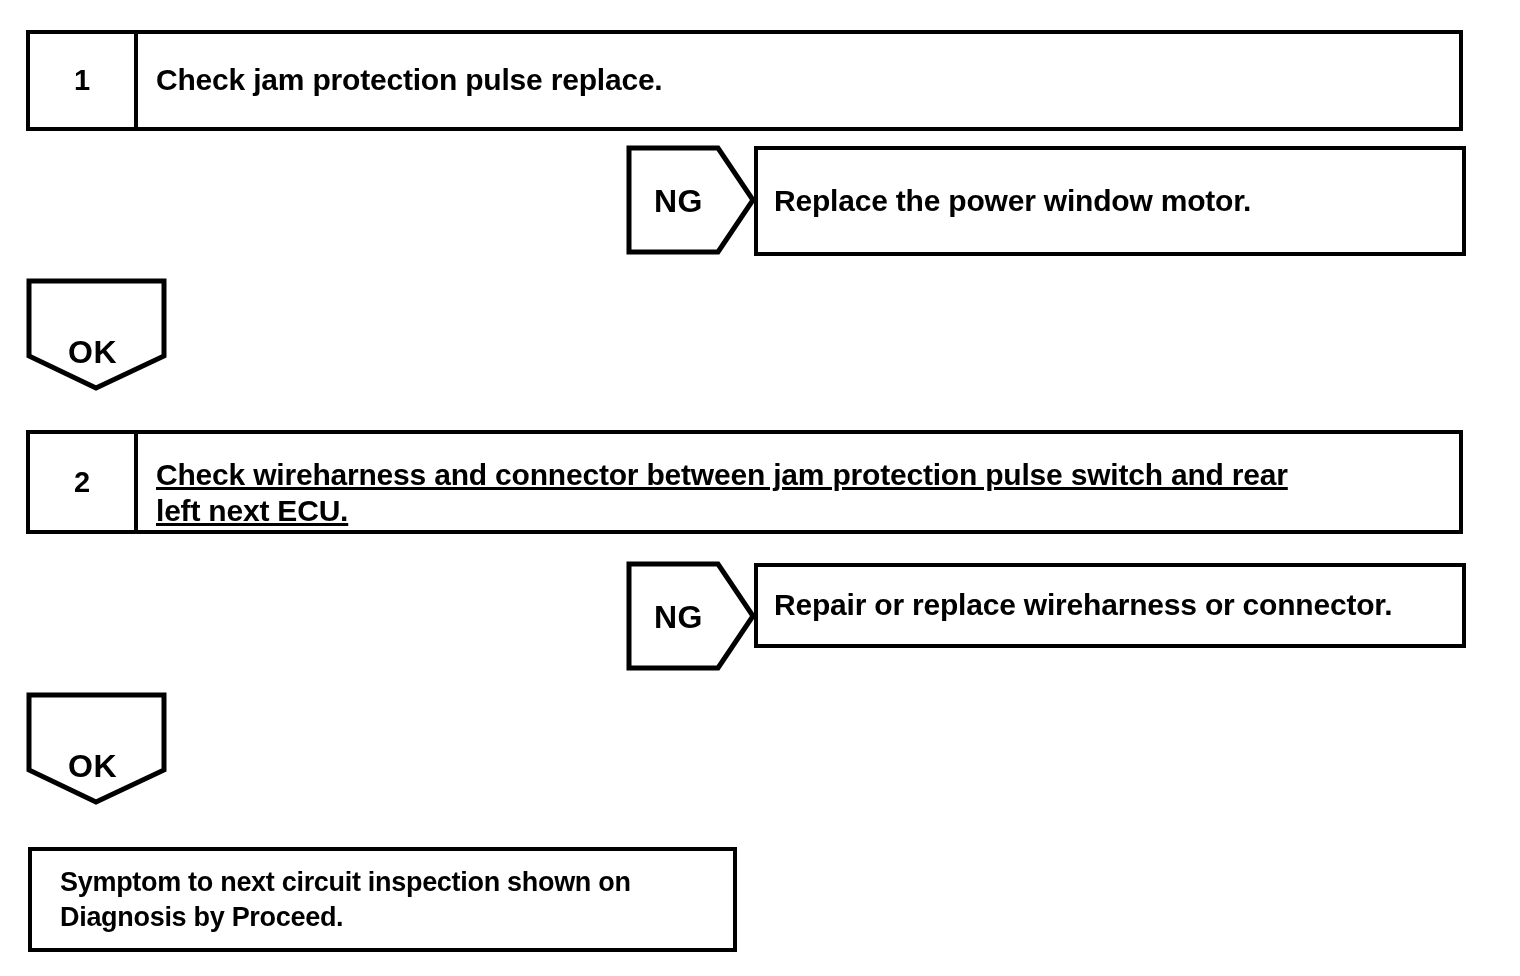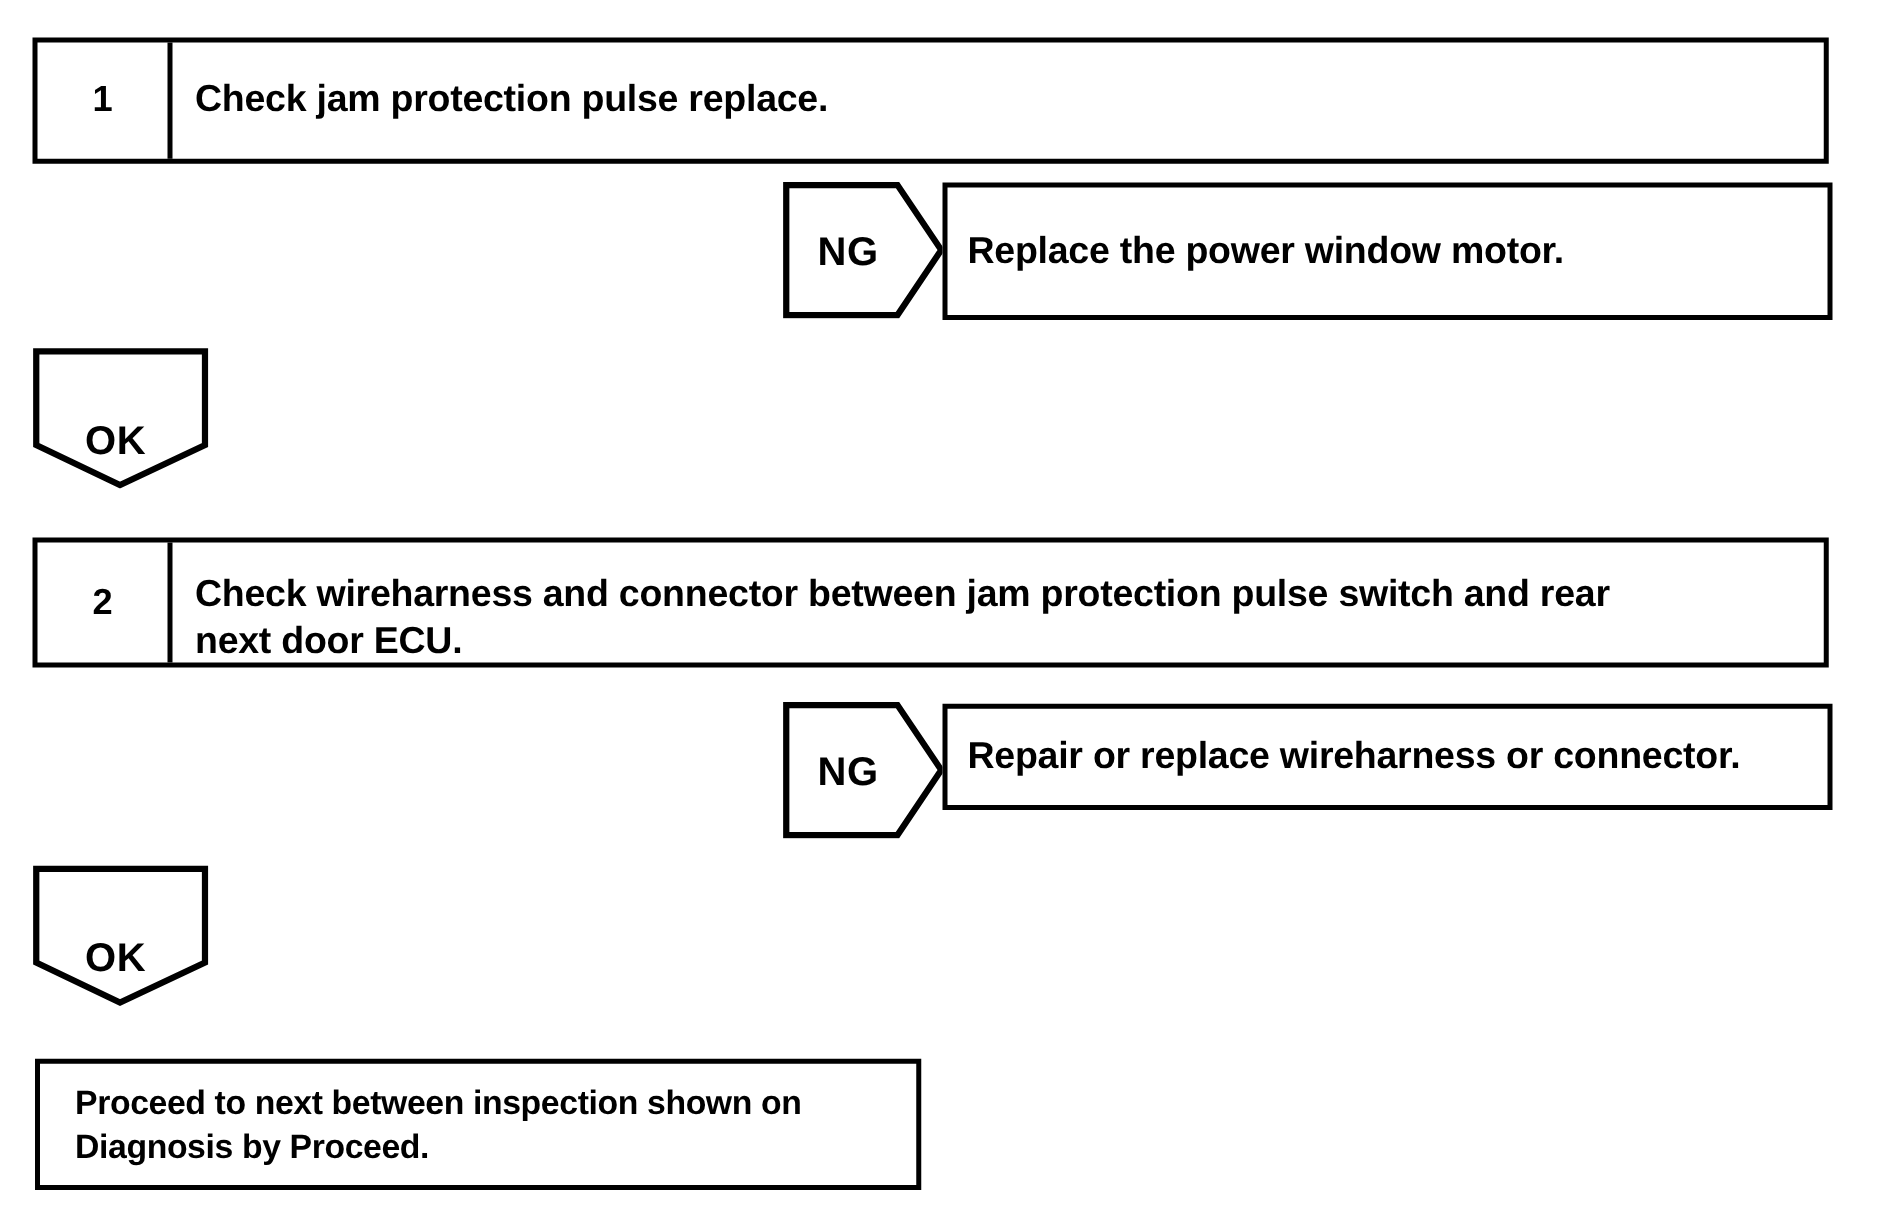--- a/index.html
+++ b/index.html
@@ -44,22 +44,23 @@
     flex: 1 1 auto;
     display: flex;
     align-items: center;
     padding: 0 0 0 18px;
     font-size: 30px;
     font-weight: bold;
     line-height: 1.22;
     letter-spacing: -0.2px;
   }
   .step-text.two-line {
-    align-items: flex-start;
-    padding-top: 24px;
+    align-items: flex-end;
+    padding-top: 12px;
+    text-decoration: underline;
   }
 
   
   .result-box {
     position: absolute;
     box-sizing: border-box;
     border: 4px solid #000000;
     background: #ffffff;
     display: flex;
     align-items: center;
@@ -133,21 +134,21 @@
       <polygon points="3,3 138,3 138,78 70,110 3,78" fill="#ffffff" stroke="#000000" stroke-width="5" stroke-linejoin="miter"></polygon>
     </svg>
     <span class="arrow-label ok-label">OK</span>
   </div>
 
   <div class="step-box" style="left:26px; top:430px; width:1437px; height:104px;">
     <div class="step-num">2</div>
     <div class="step-text two-line">
       <div>
         <div>Check wireharness and connector between jam protection pulse switch and rear</div>
-        <div>next door ECU.</div>
+        <div>left next ECU.</div>
       </div>
     </div>
   </div>
 
   <div class="arrow" style="left:626px; top:561px; width:130px; height:110px;">
     <svg viewBox="0 0 130 110" preserveAspectRatio="none">
       <polygon points="3,3 92,3 127,55 92,107 3,107" fill="#ffffff" stroke="#000000" stroke-width="5" stroke-linejoin="miter"></polygon>
     </svg>
     <span class="arrow-label ng-label">NG</span>
   </div>
@@ -157,17 +158,17 @@
   </div>
 
   <div class="arrow" style="left:26px; top:692px; width:141px; height:113px;">
     <svg viewBox="0 0 141 113" preserveAspectRatio="none">
       <polygon points="3,3 138,3 138,78 70,110 3,78" fill="#ffffff" stroke="#000000" stroke-width="5" stroke-linejoin="miter"></polygon>
     </svg>
     <span class="arrow-label ok-label">OK</span>
   </div>
 
   <div class="final-box" style="left:28px; top:847px; width:709px; height:105px;">
-    <div>Proceed to next between inspection shown on</div>
+    <div>Symptom to next circuit inspection shown on</div>
     <div>Diagnosis by Proceed.</div>
   </div>
 
 </div>
 
 </body></html>

